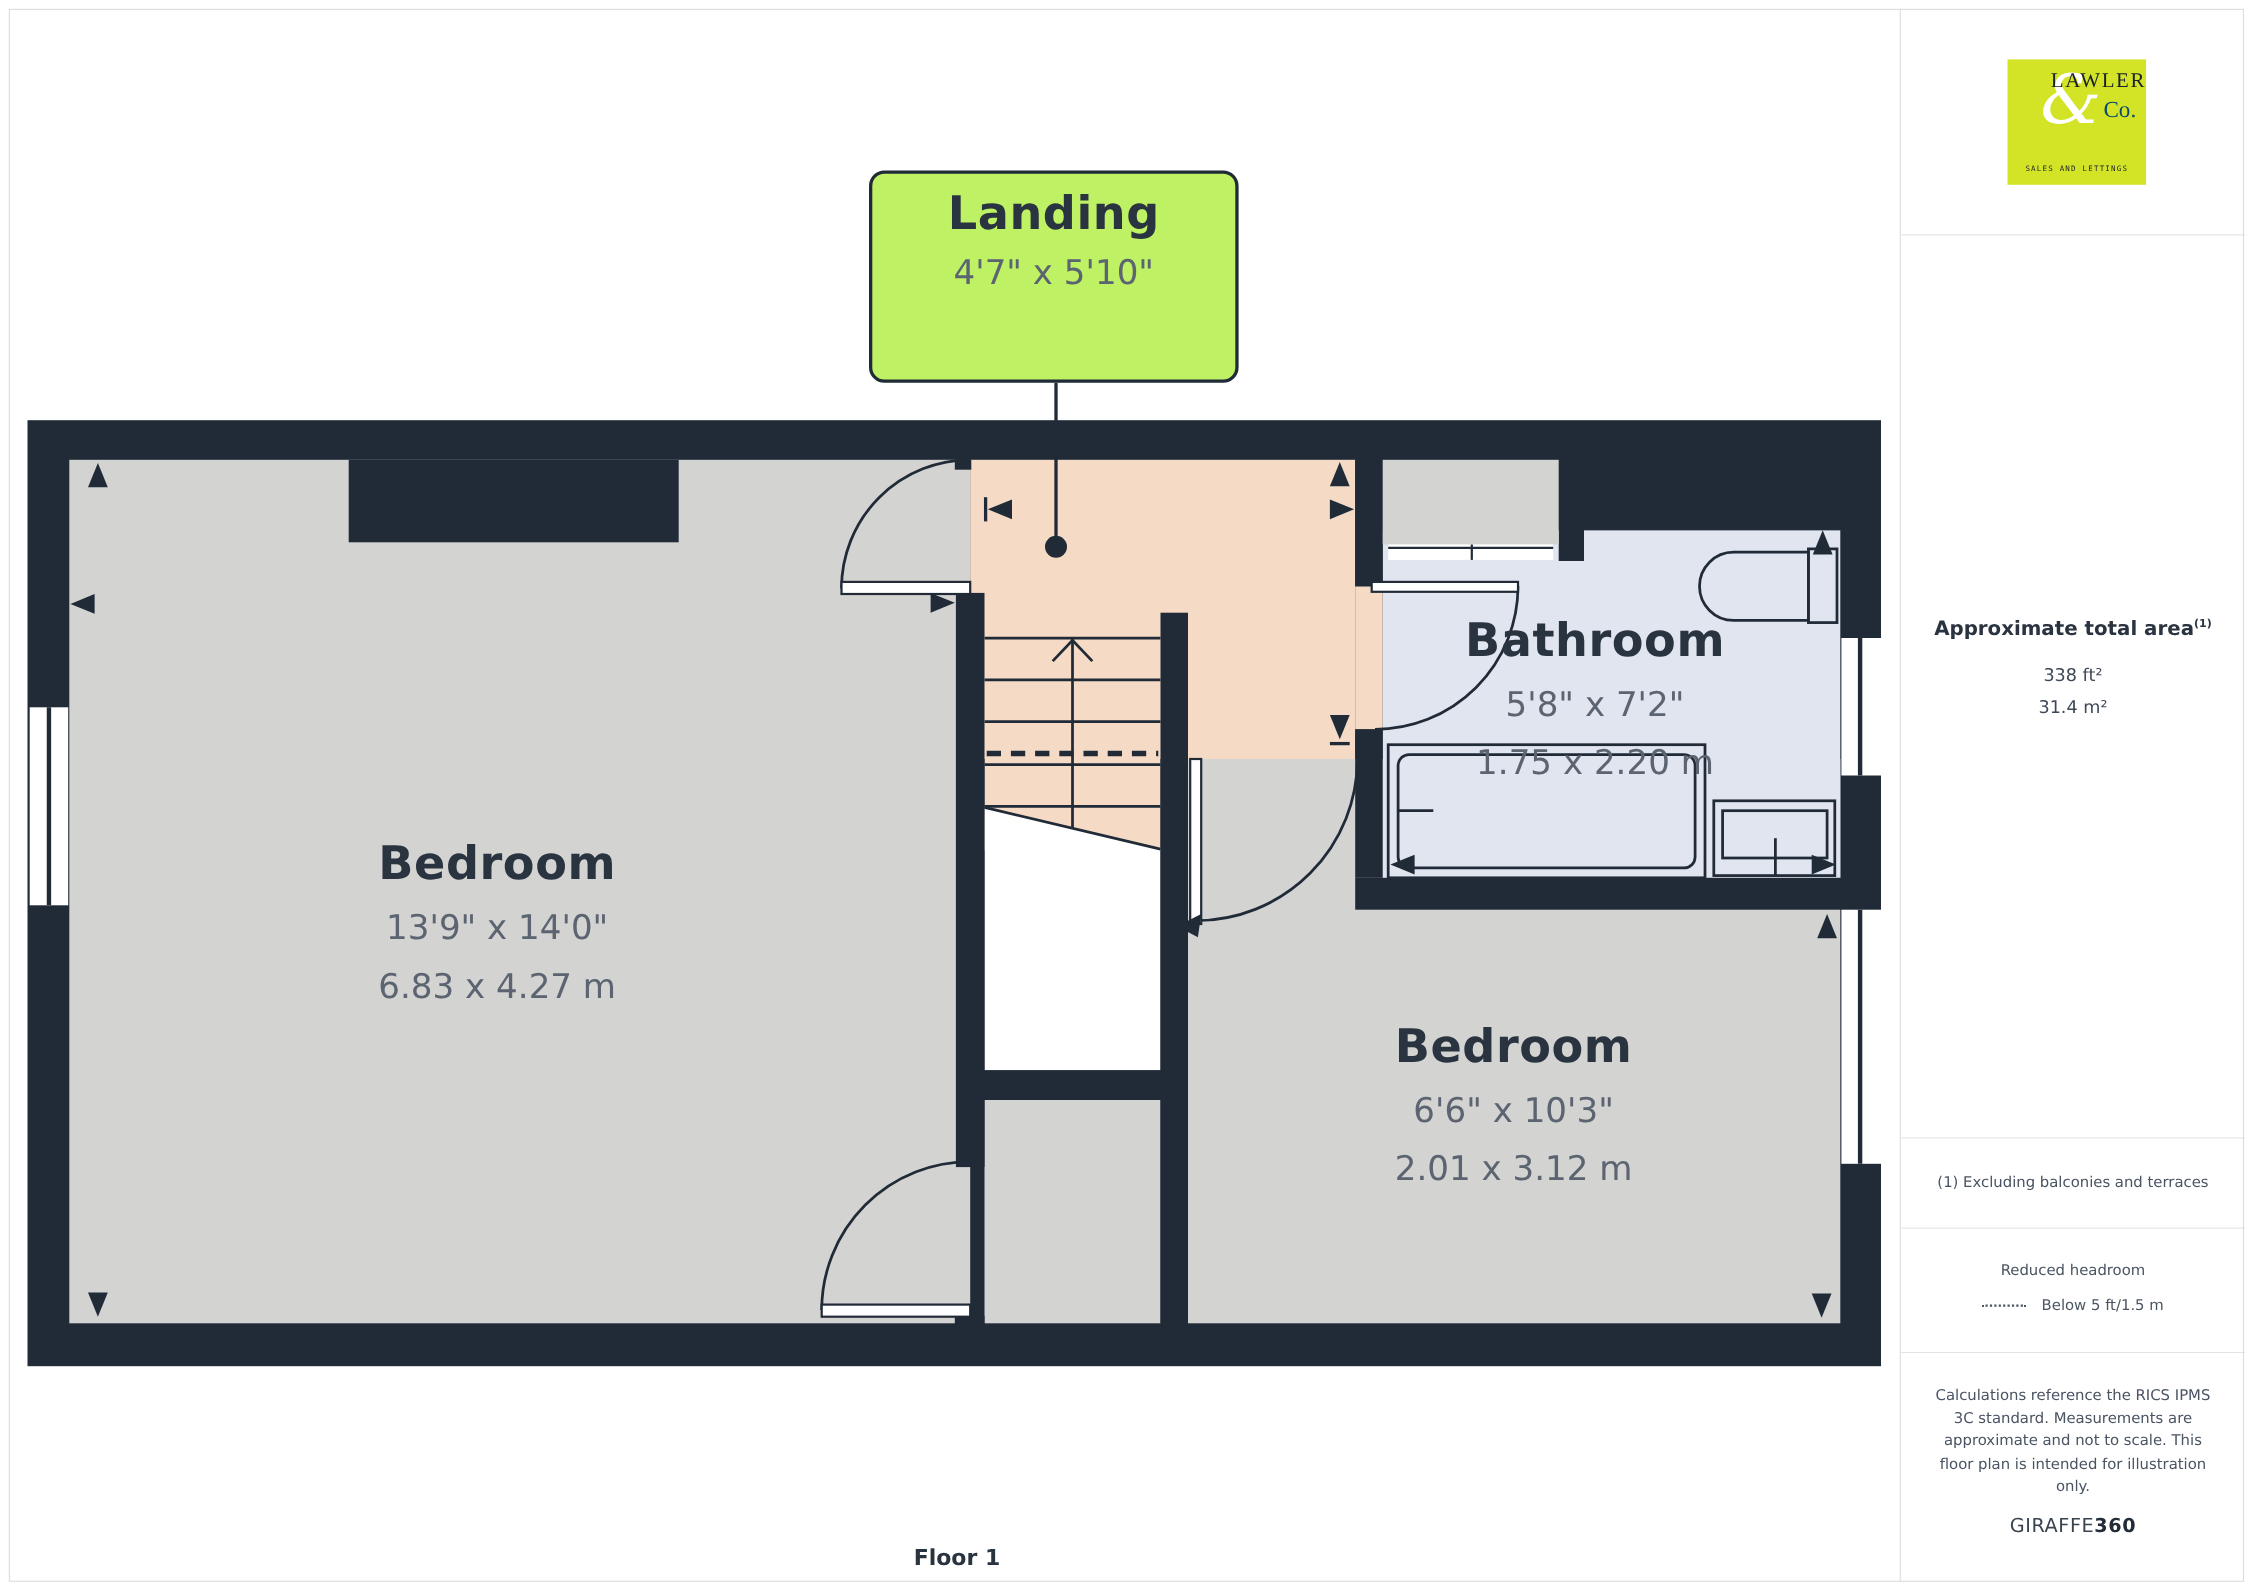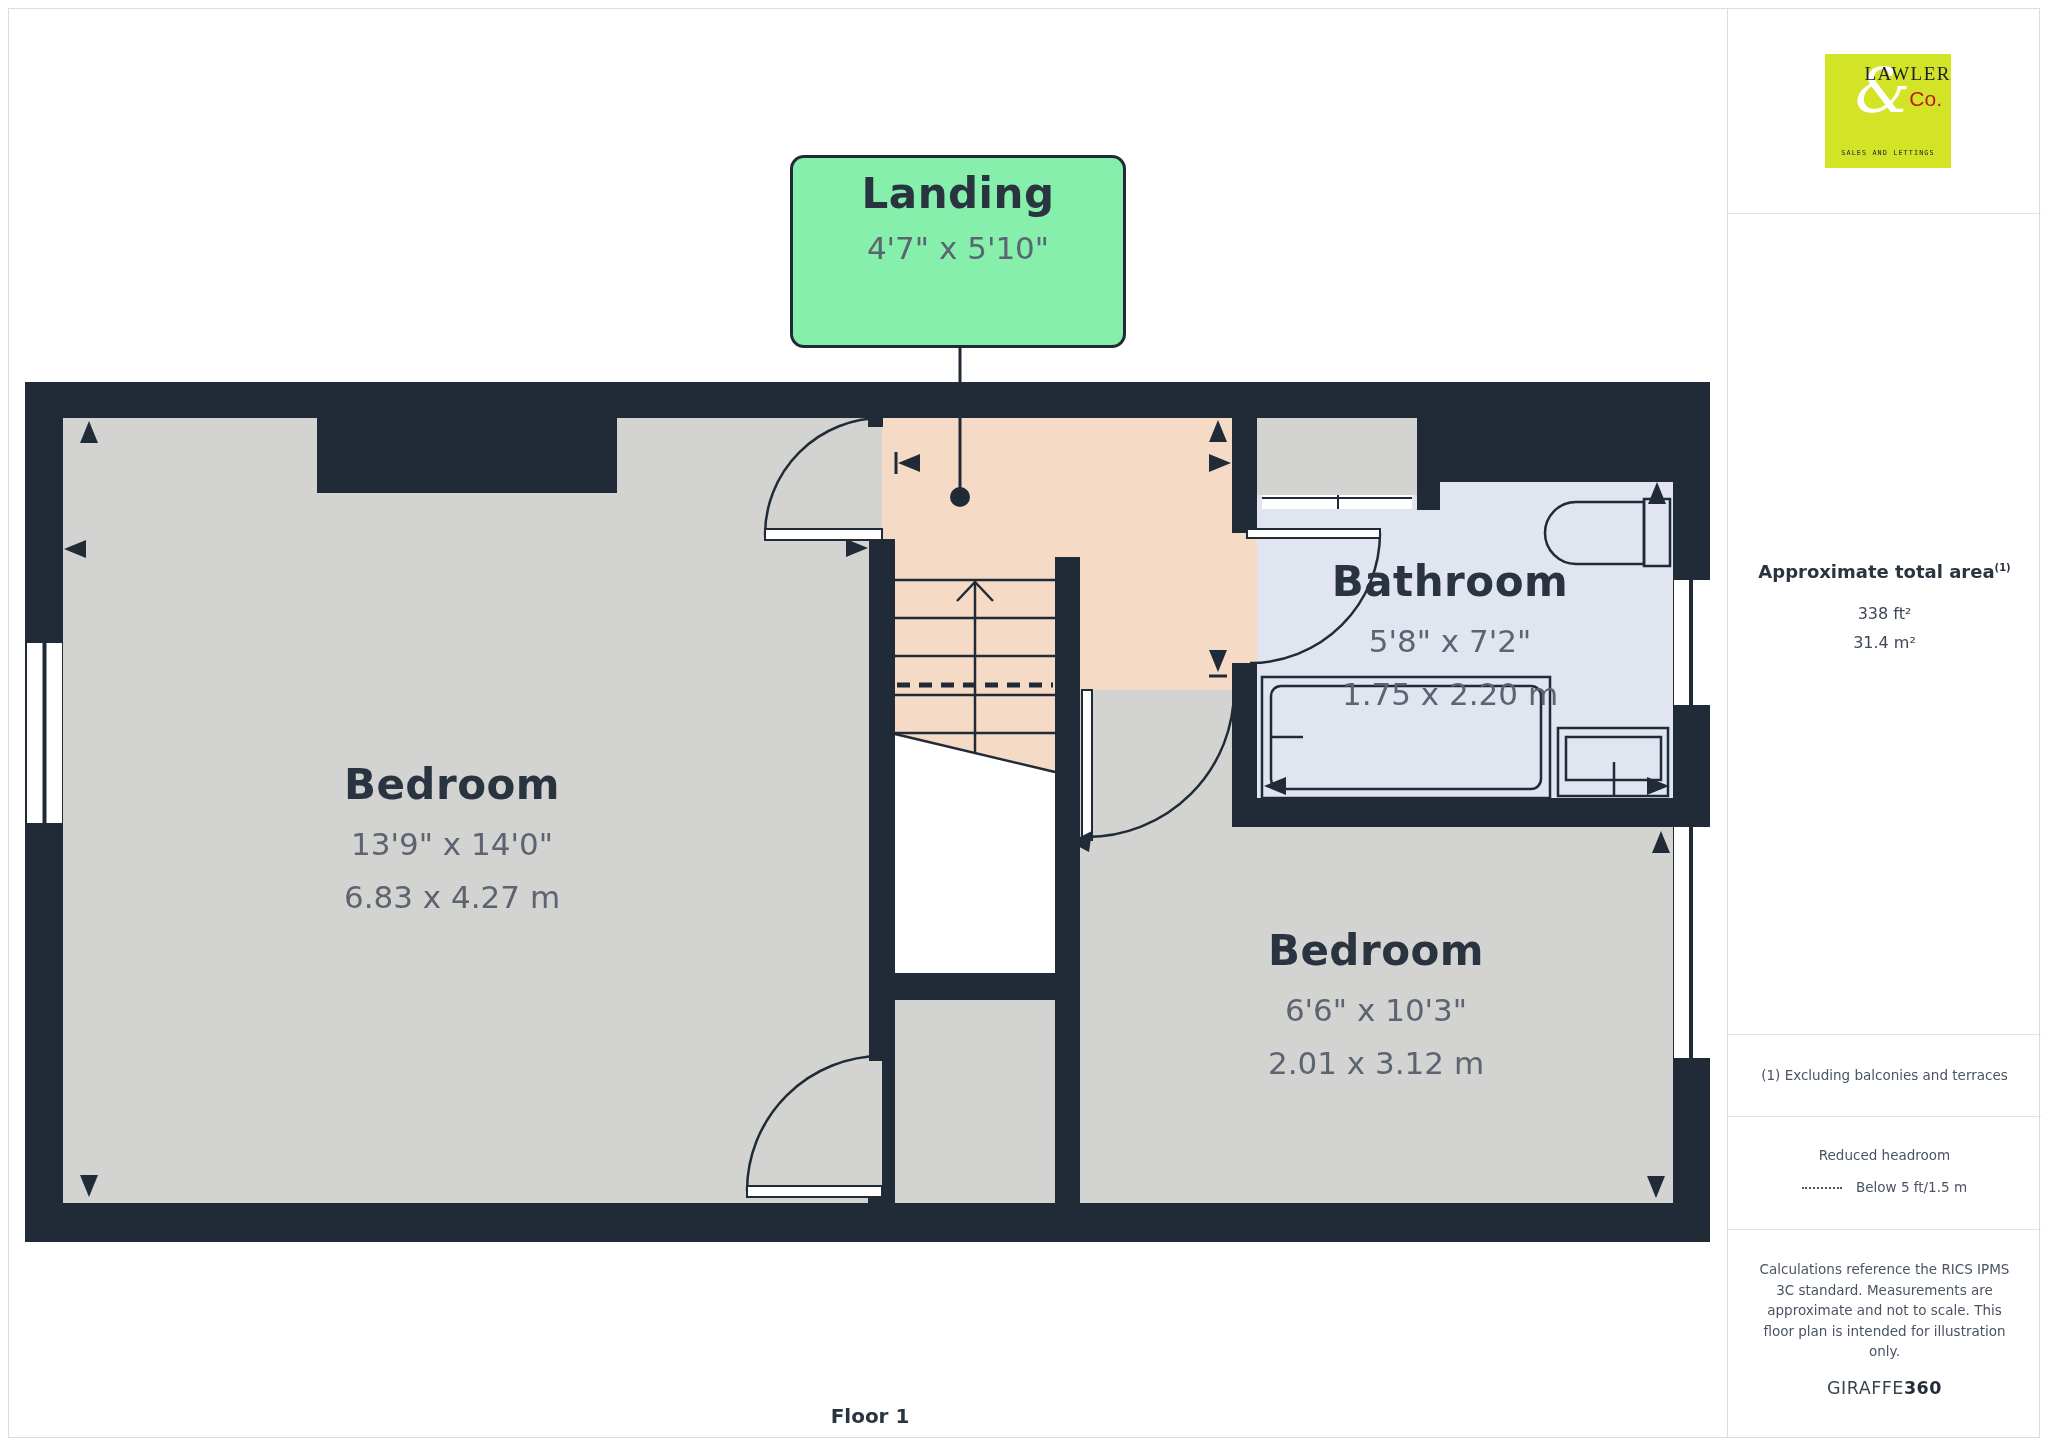--- a/index.html
+++ b/index.html
@@ -19,21 +19,21 @@
         font-family:"DejaVu Sans","Liberation Sans",sans-serif;}
   .page-border{position:absolute;left:8px;top:8px;width:2030px;height:1428px;
         border:1px solid var(--border_gray);pointer-events:none;}
   svg.plan{position:absolute;left:0;top:0;}
 
   
   .room-label{position:absolute;text-align:center;transform:translateX(-50%);white-space:nowrap;}
   .room-label .rname{font-size:42px;font-weight:bold;color:var(--label_navy);line-height:46px;letter-spacing:.5px;}
   .room-label .rdim{font-size:31px;color:var(--dim_gray);line-height:34px;margin-top:19px;}
 
-  .callout{position:absolute;left:790px;top:155px;width:336px;height:193px;background:#86efac;
+  .callout{position:absolute;left:790px;top:155px;width:336px;height:193px;background:#bef264;
         border:3px solid var(--wall);border-radius:14px;text-align:center;box-sizing:border-box;padding-top:12px;}
   .callout .rname{font-size:42px;font-weight:bold;color:var(--label_navy);line-height:48px;letter-spacing:.5px;}
   .callout .rdim{font-size:31px;color:var(--dim_gray);line-height:36px;margin-top:12px;}
   .callout .rdim + .rdim{margin-top:8px;}
 
   .floor-label{position:absolute;left:870px;top:1404px;transform:translateX(-50%);
         font-size:20px;font-weight:bold;color:var(--label_navy);}
 
   
   .sidebar{position:absolute;left:1727px;top:8px;width:313px;height:1430px;border-left:1px solid var(--border_gray);}
@@ -49,22 +49,22 @@
   .giraffe{position:absolute;left:0;top:1370px;width:313px;text-align:center;
         font-size:17.5px;color:#3a4350;letter-spacing:.5px;}
   .giraffe b{color:#232c39;}
 
   
   .logo{position:absolute;left:97px;top:46px;width:126px;height:114px;background:var(--logo_lime);}
   .logo .amp{position:absolute;left:30px;top:6px;font-family:"DejaVu Serif","Liberation Serif",serif;
         font-style:italic;font-size:62px;color:#ffffff;line-height:62px;}
   .logo .l1{position:absolute;left:0;top:9px;width:100%;text-align:right;
         font-family:"Liberation Serif","DejaVu Serif",serif;font-size:19px;letter-spacing:1.5px;color:#1a212c;}
-  .logo .l2{position:absolute;right:9px;top:33px;font-family:Liberation Sans, sans-serif;
-        font-size:21px;color:#b91c1c;}
+  .logo .l2{position:absolute;right:9px;top:33px;font-family:Liberation Serif, serif;
+        font-size:21px;color:#0c4a6e;}
   .logo .tag{position:absolute;left:0;bottom:11px;width:100%;text-align:center;
         font-size:6.8px;letter-spacing:1.1px;color:#1a212c;font-family:"DejaVu Sans Mono","Liberation Mono",monospace;}
 </style>
 </head>
 <body>
 
 <div class="page">
 
   <svg class="plan" width="2048" height="1448" viewBox="0 0 2048 1448">
 

